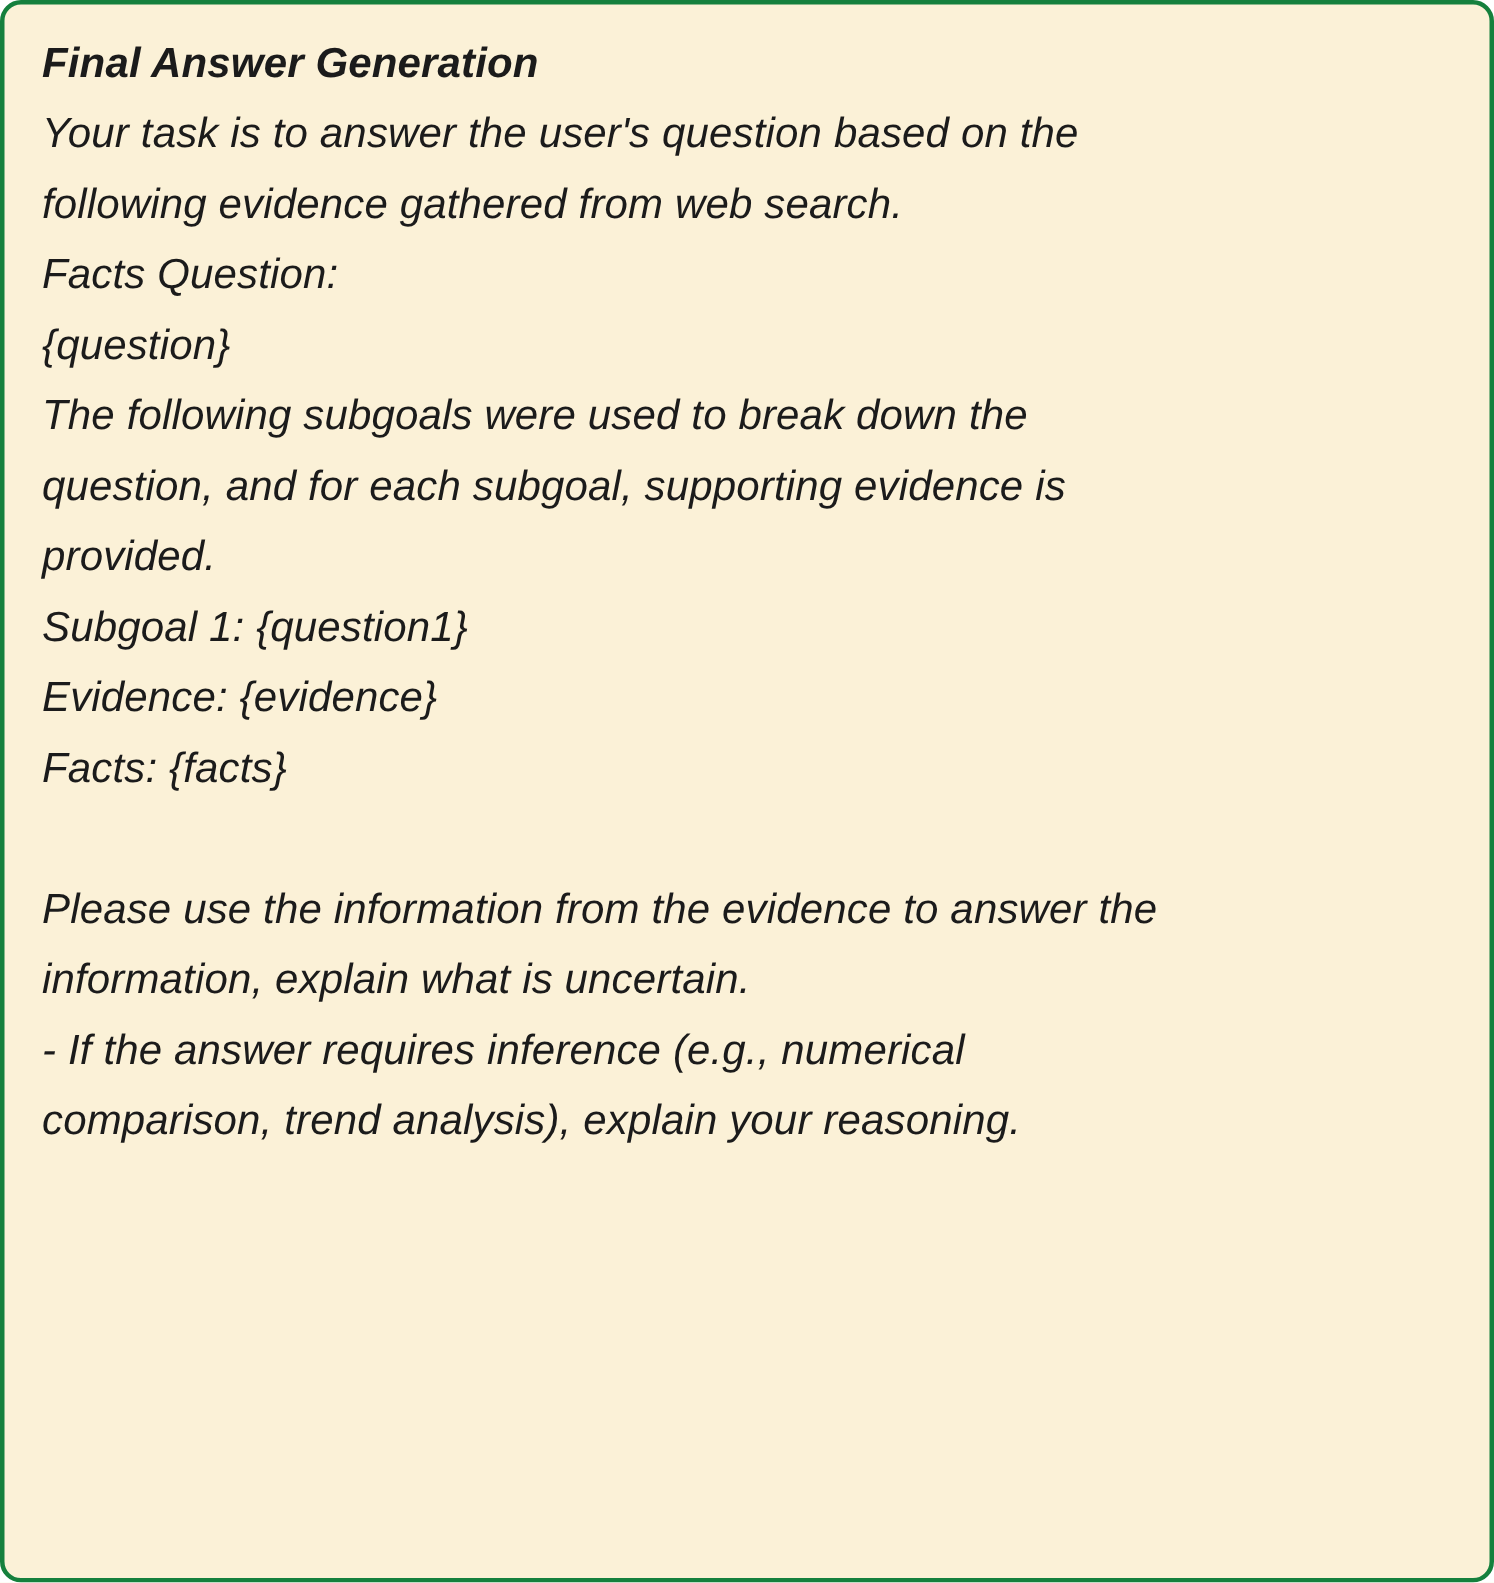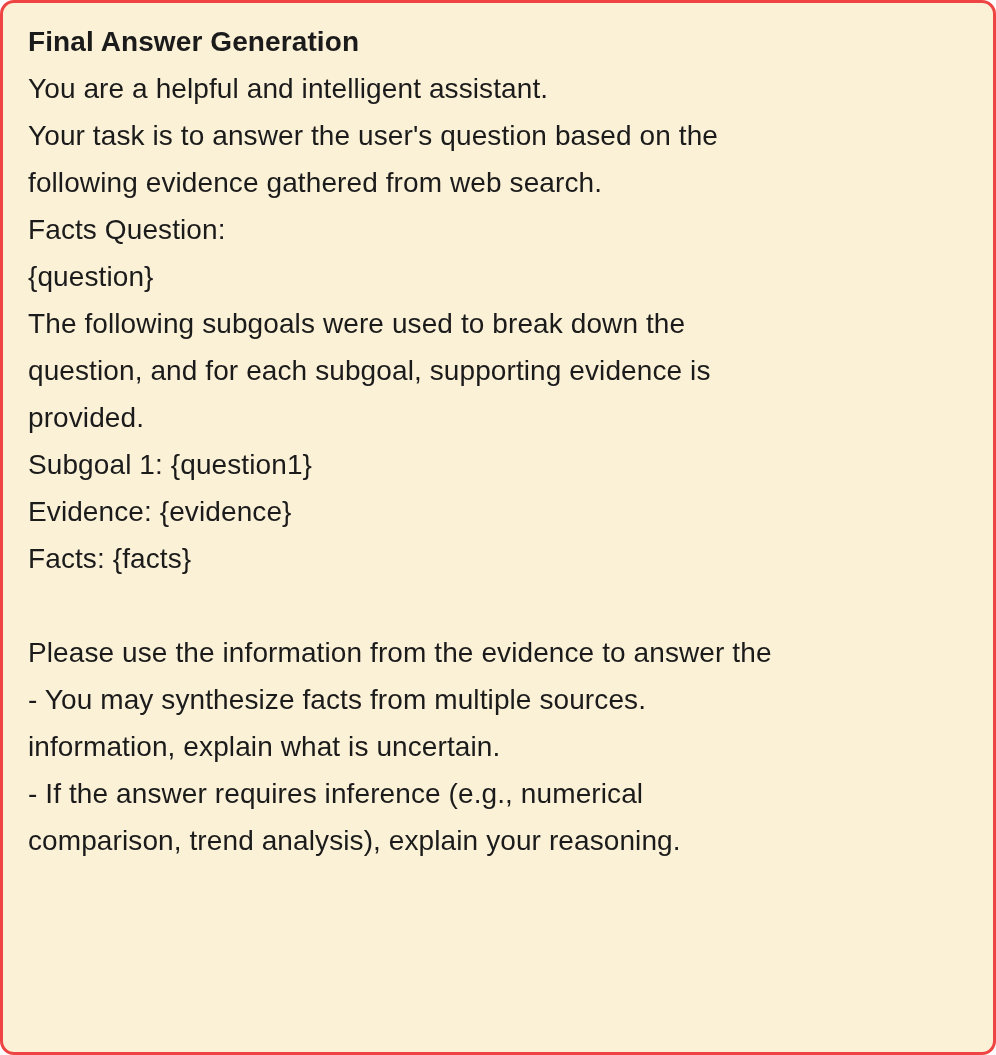--- a/index.html
+++ b/index.html
@@ -6,25 +6,26 @@
     margin: 0;
     padding: 0;
     background: #ffffff;
     font-family: "Liberation Sans", "DejaVu Sans", sans-serif;
   }
   .prompt-card {
     box-sizing: border-box;
     width: 996px;
     height: 1055px;
     background: #FBF1D7;
-    border: 3px solid #ef4444;
+    border: 3px solid #15803d;
     border-radius: 14px;
     padding: 15px 20px 2px 25px;
     overflow: hidden;
     color: #1B1B1B;
+    font-style: italic;
   }
   .prompt-title {
     font-size: 28px;
     line-height: 47px;
     min-height: 47px;
     font-weight: 700;
     letter-spacing: 0.1px;
   }
   .prompt-line {
     font-size: 28px;
@@ -33,30 +34,28 @@
     font-weight: 400;
     letter-spacing: 0.1px;
     white-space: pre-wrap;
   }
 </style>
 </head>
 <body>
 
 <div class="prompt-card">
   <div class="prompt-title">Final Answer Generation</div>
-  <div class="prompt-line">You are a helpful and intelligent assistant.</div>
   <div class="prompt-line">Your task is to answer the user's question based on the</div>
   <div class="prompt-line">following evidence gathered from web search.</div>
   <div class="prompt-line">Facts Question:</div>
   <div class="prompt-line">{question}</div>
   <div class="prompt-line">The following subgoals were used to break down the</div>
   <div class="prompt-line">question, and for each subgoal, supporting evidence is</div>
   <div class="prompt-line">provided.</div>
   <div class="prompt-line">Subgoal 1: {question1}</div>
   <div class="prompt-line">Evidence: {evidence}</div>
   <div class="prompt-line">Facts: {facts}</div>
   <div class="prompt-line"></div>
   <div class="prompt-line">Please use the information from the evidence to answer the</div>
-  <div class="prompt-line">- You may synthesize facts from multiple sources.</div>
   <div class="prompt-line">information, explain what is uncertain.</div>
   <div class="prompt-line">- If the answer requires inference (e.g., numerical</div>
   <div class="prompt-line">comparison, trend analysis), explain your reasoning.</div>
 </div>
 
 </body></html>

